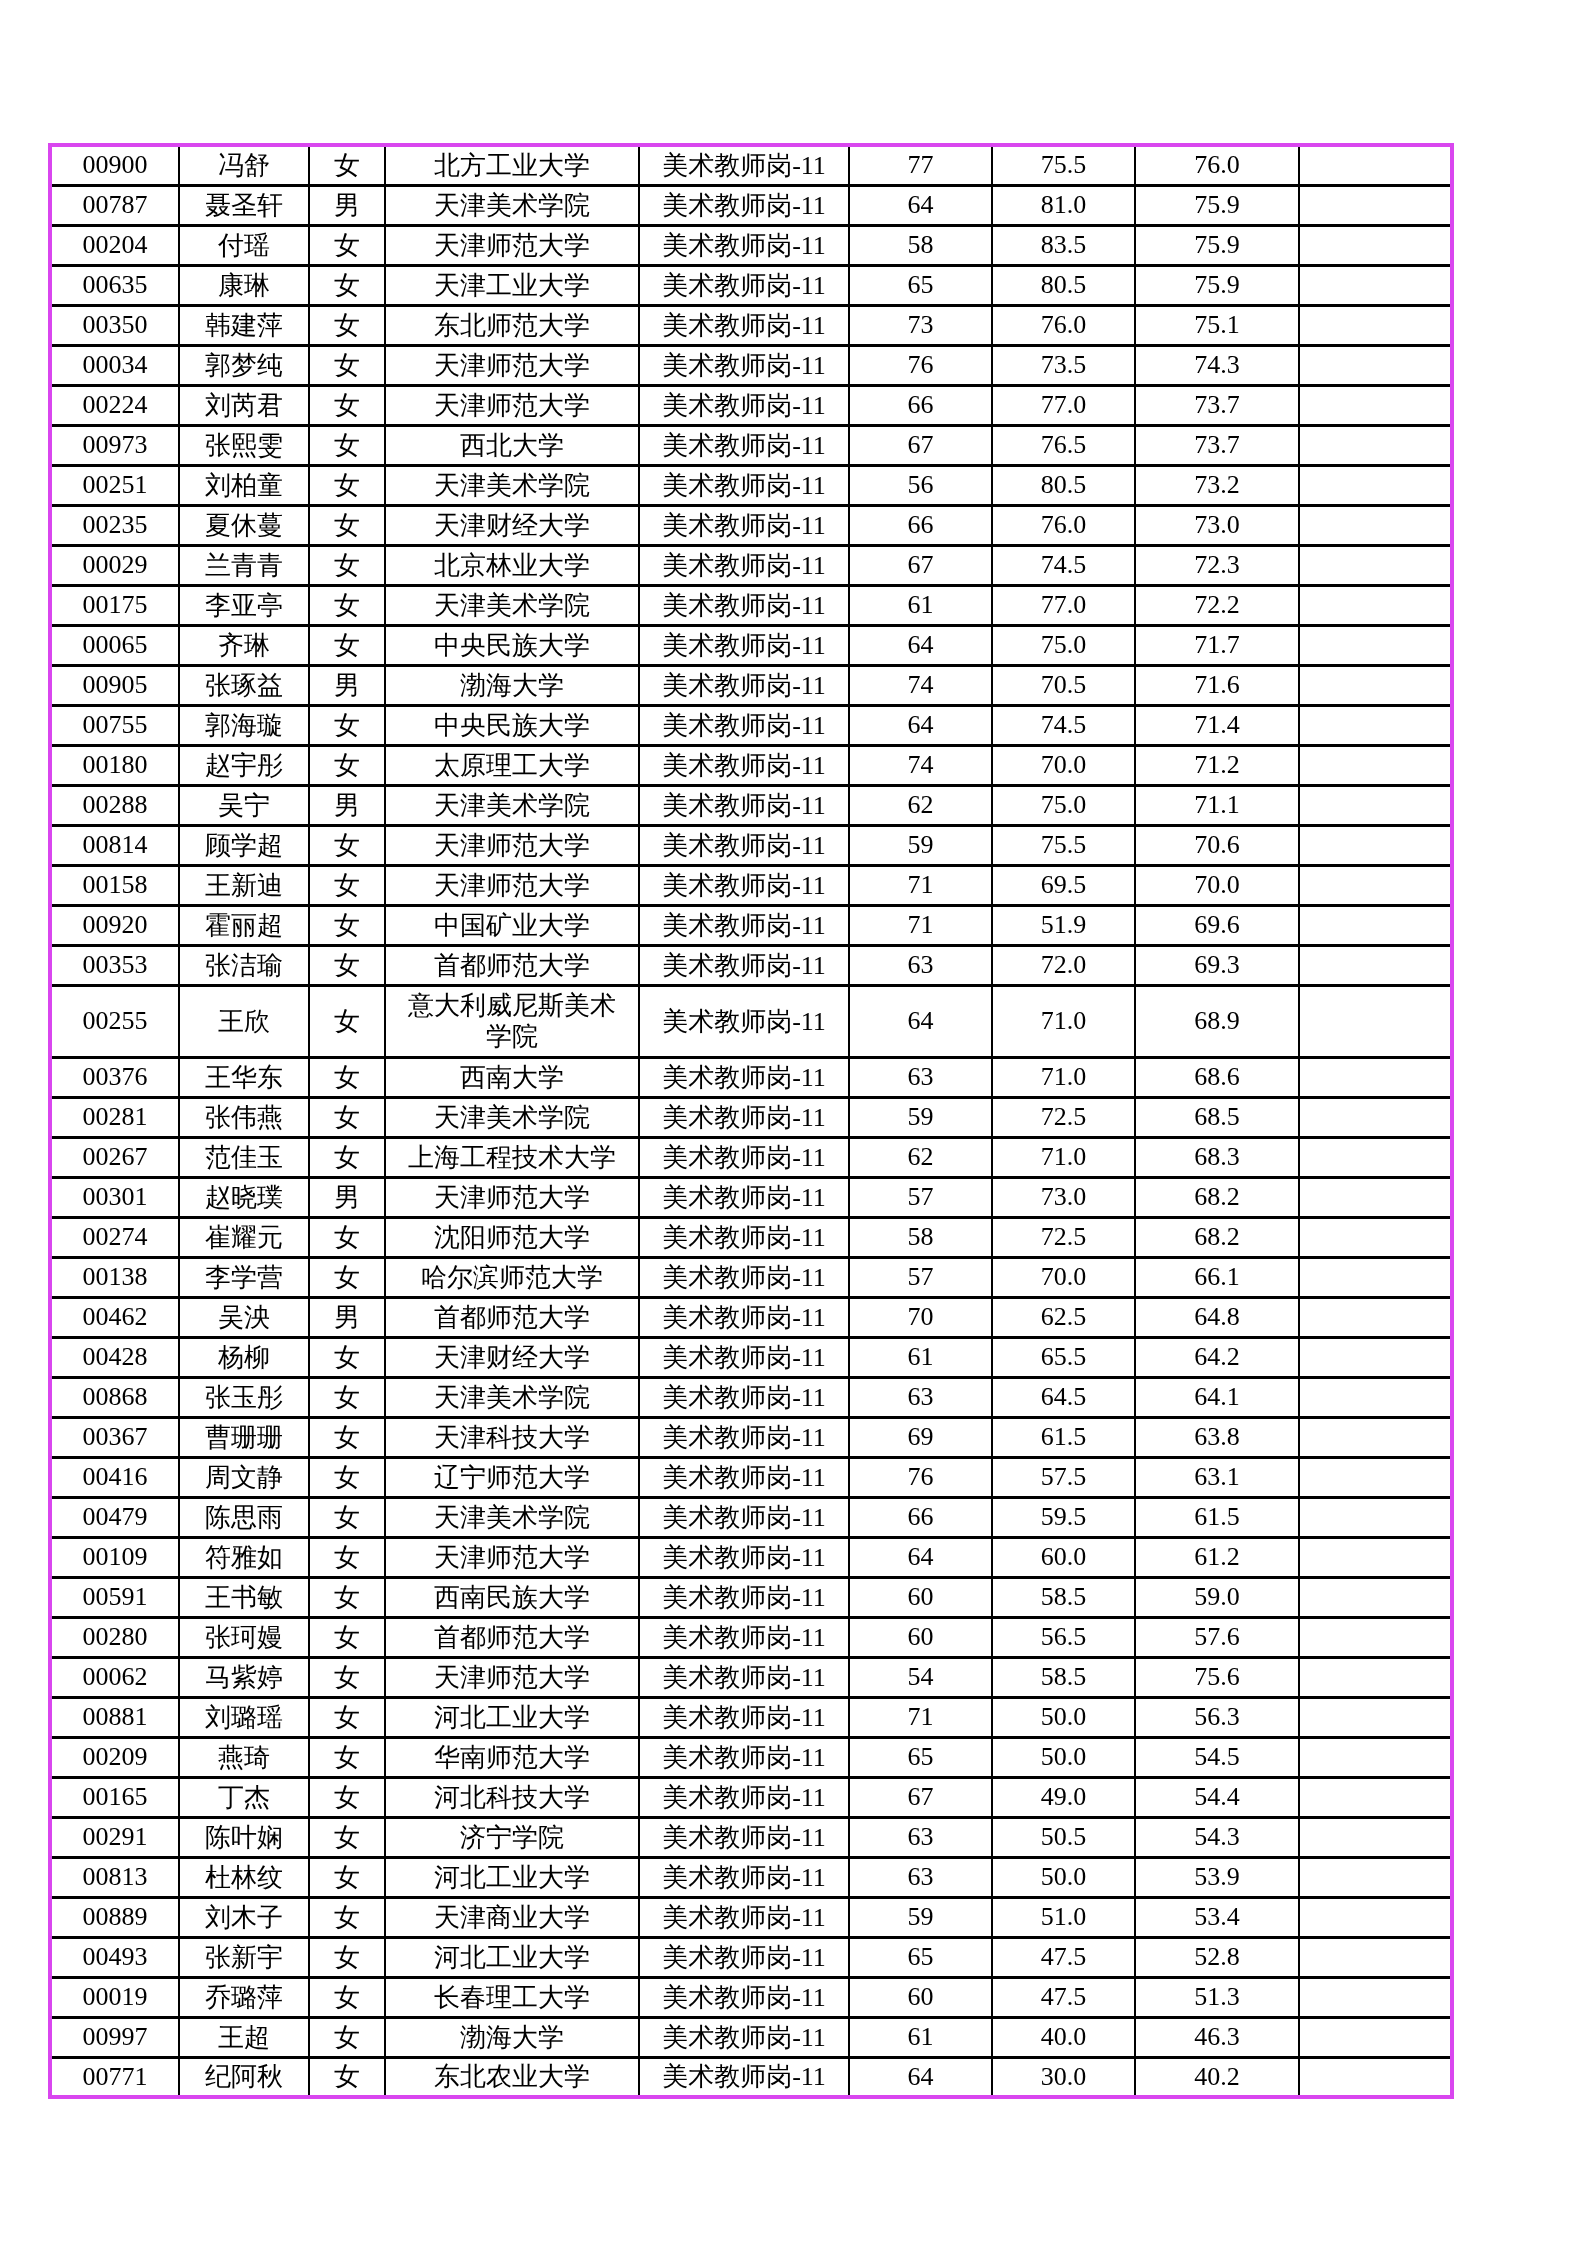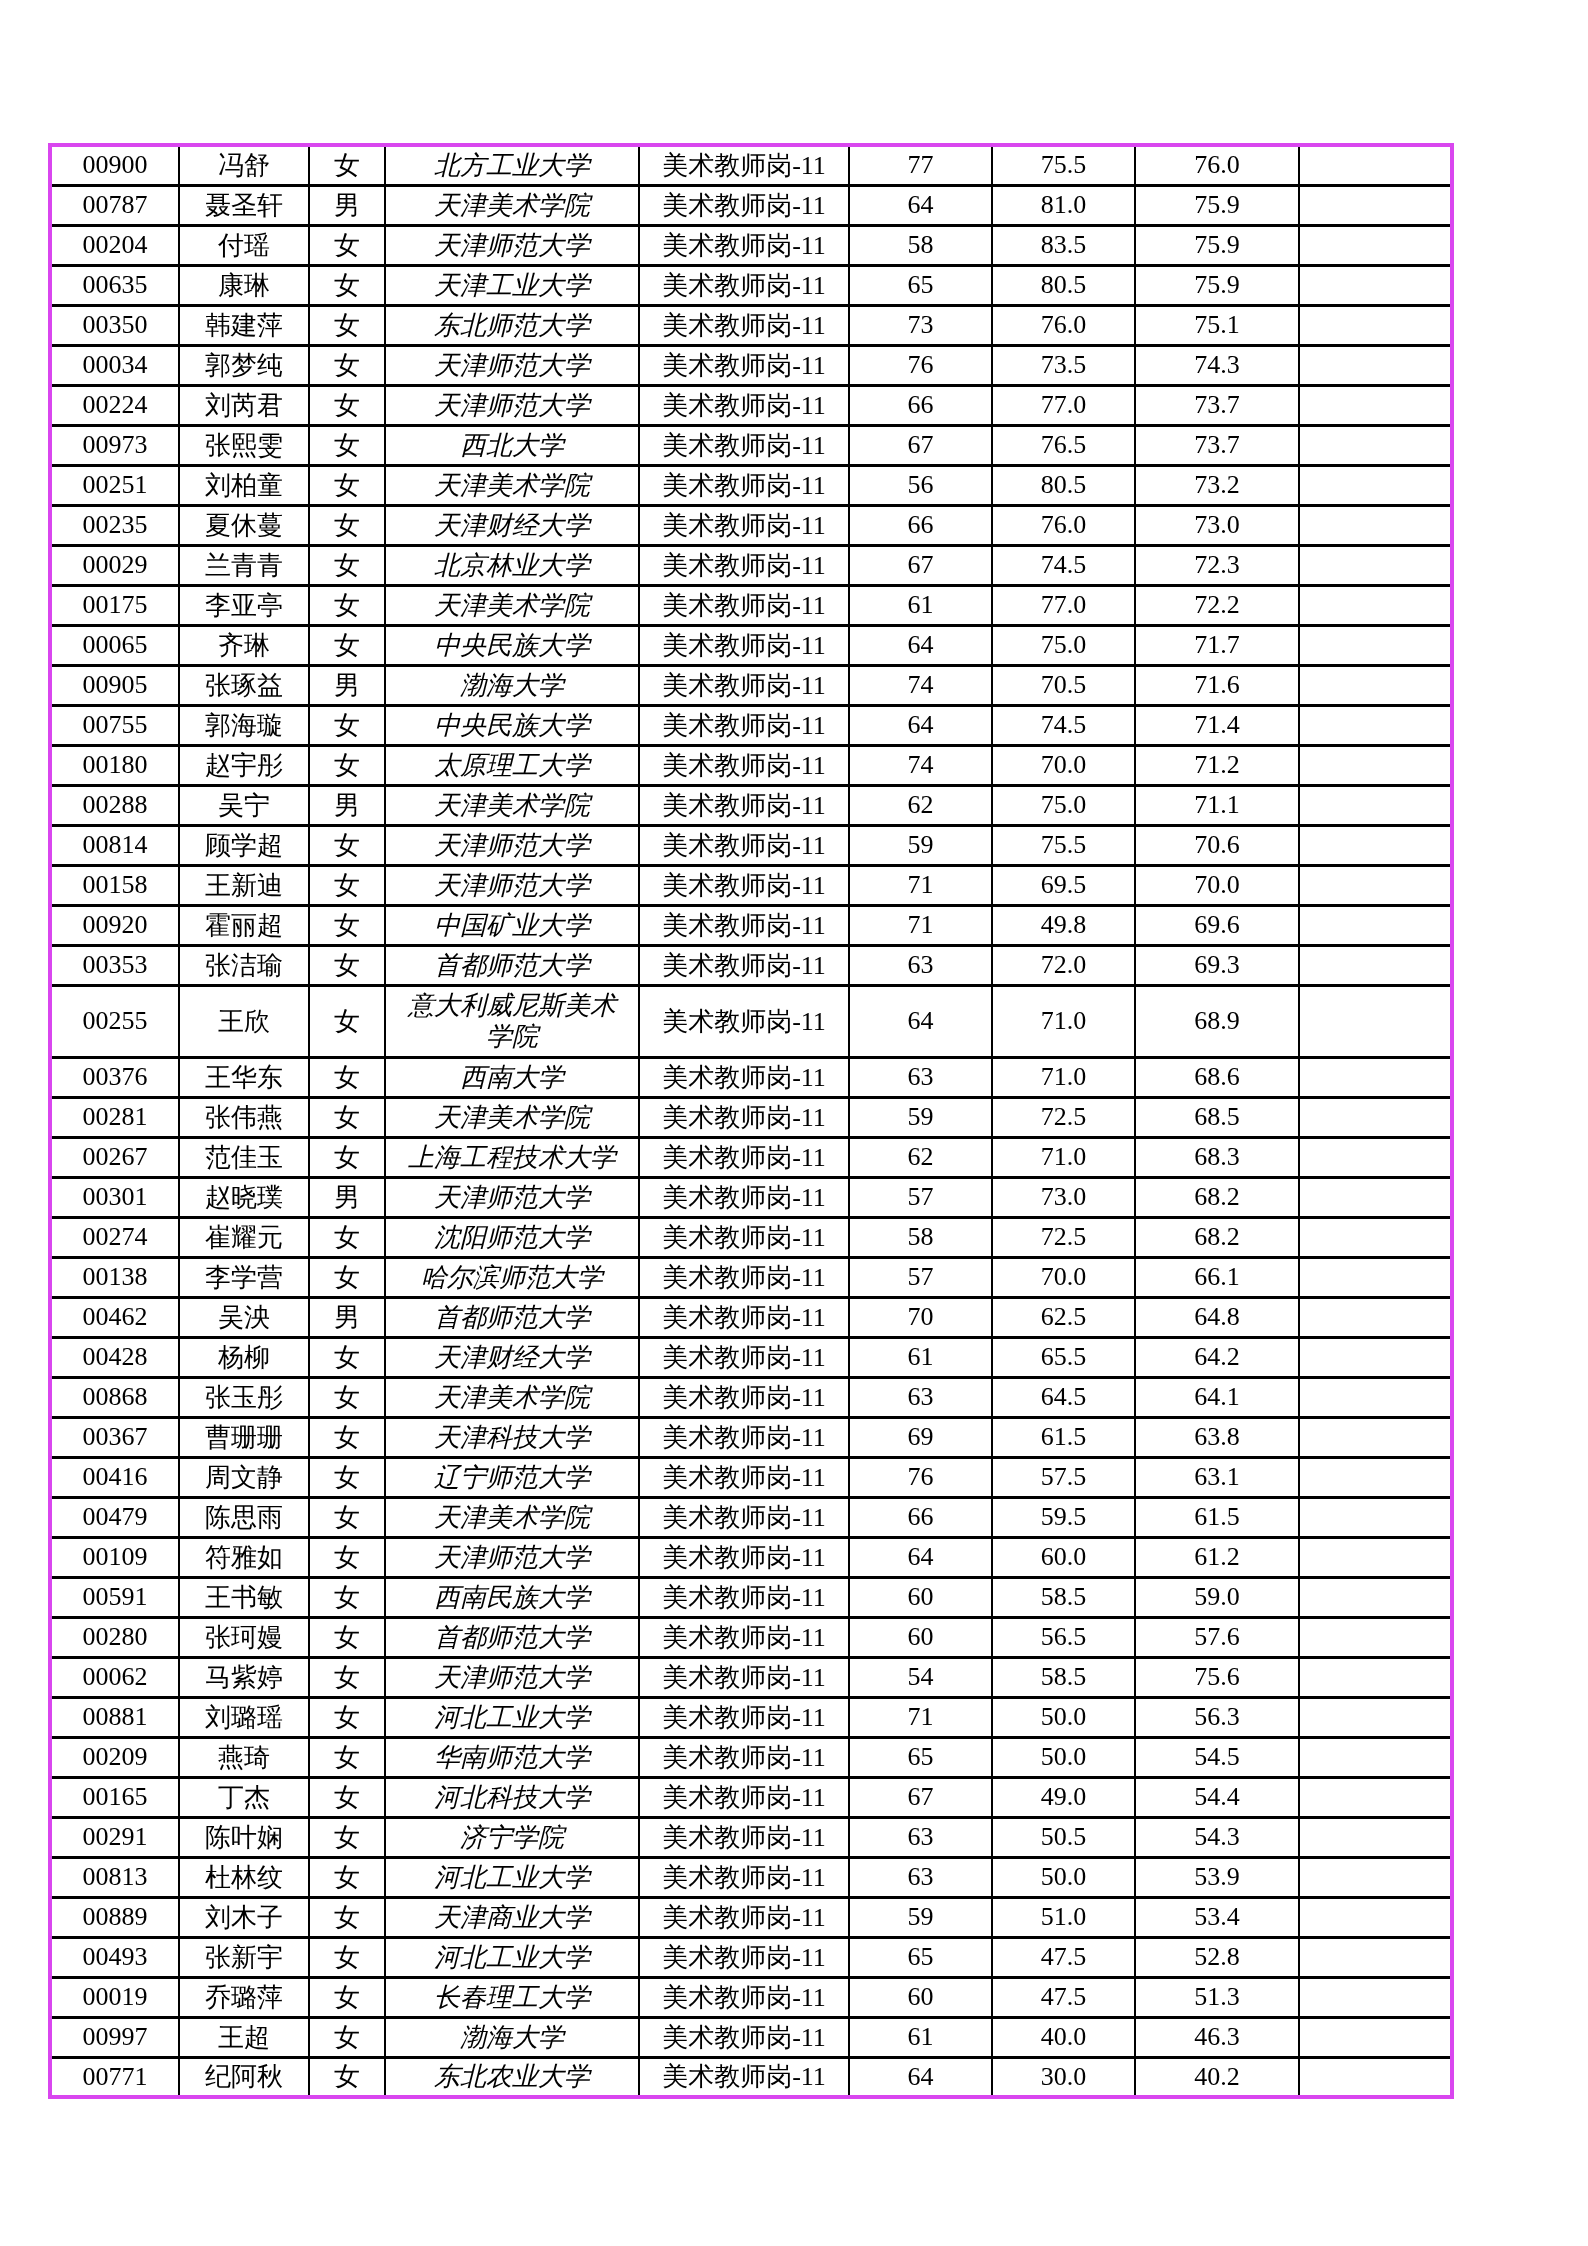--- a/index.html
+++ b/index.html
@@ -42,21 +42,20 @@
     height: 40px;
   }
   table.score-table tr.tall {
     height: 72px;
   }
   table.score-table td.uni-cell {
     padding: 0 15px;
     white-space: normal;
     line-height: 31px;
     word-break: break-all;
-    font-style: italic;
   }
 </style>
 </head>
 <body>
 
 <div class="page">
   <table class="score-table">
     <colgroup>
       <col style="width:129px">
       <col style="width:130px">
@@ -278,21 +277,21 @@
           <td>70.0</td>
           <td></td>
         </tr>
         <tr>
           <td>00920</td>
           <td>霍丽超</td>
           <td>女</td>
           <td class="uni-cell">中国矿业大学</td>
           <td>美术教师岗-11</td>
           <td>71</td>
-          <td>49.8</td>
+          <td>51.9</td>
           <td>69.6</td>
           <td></td>
         </tr>
         <tr>
           <td>00353</td>
           <td>张洁瑜</td>
           <td>女</td>
           <td class="uni-cell">首都师范大学</td>
           <td>美术教师岗-11</td>
           <td>63</td>

